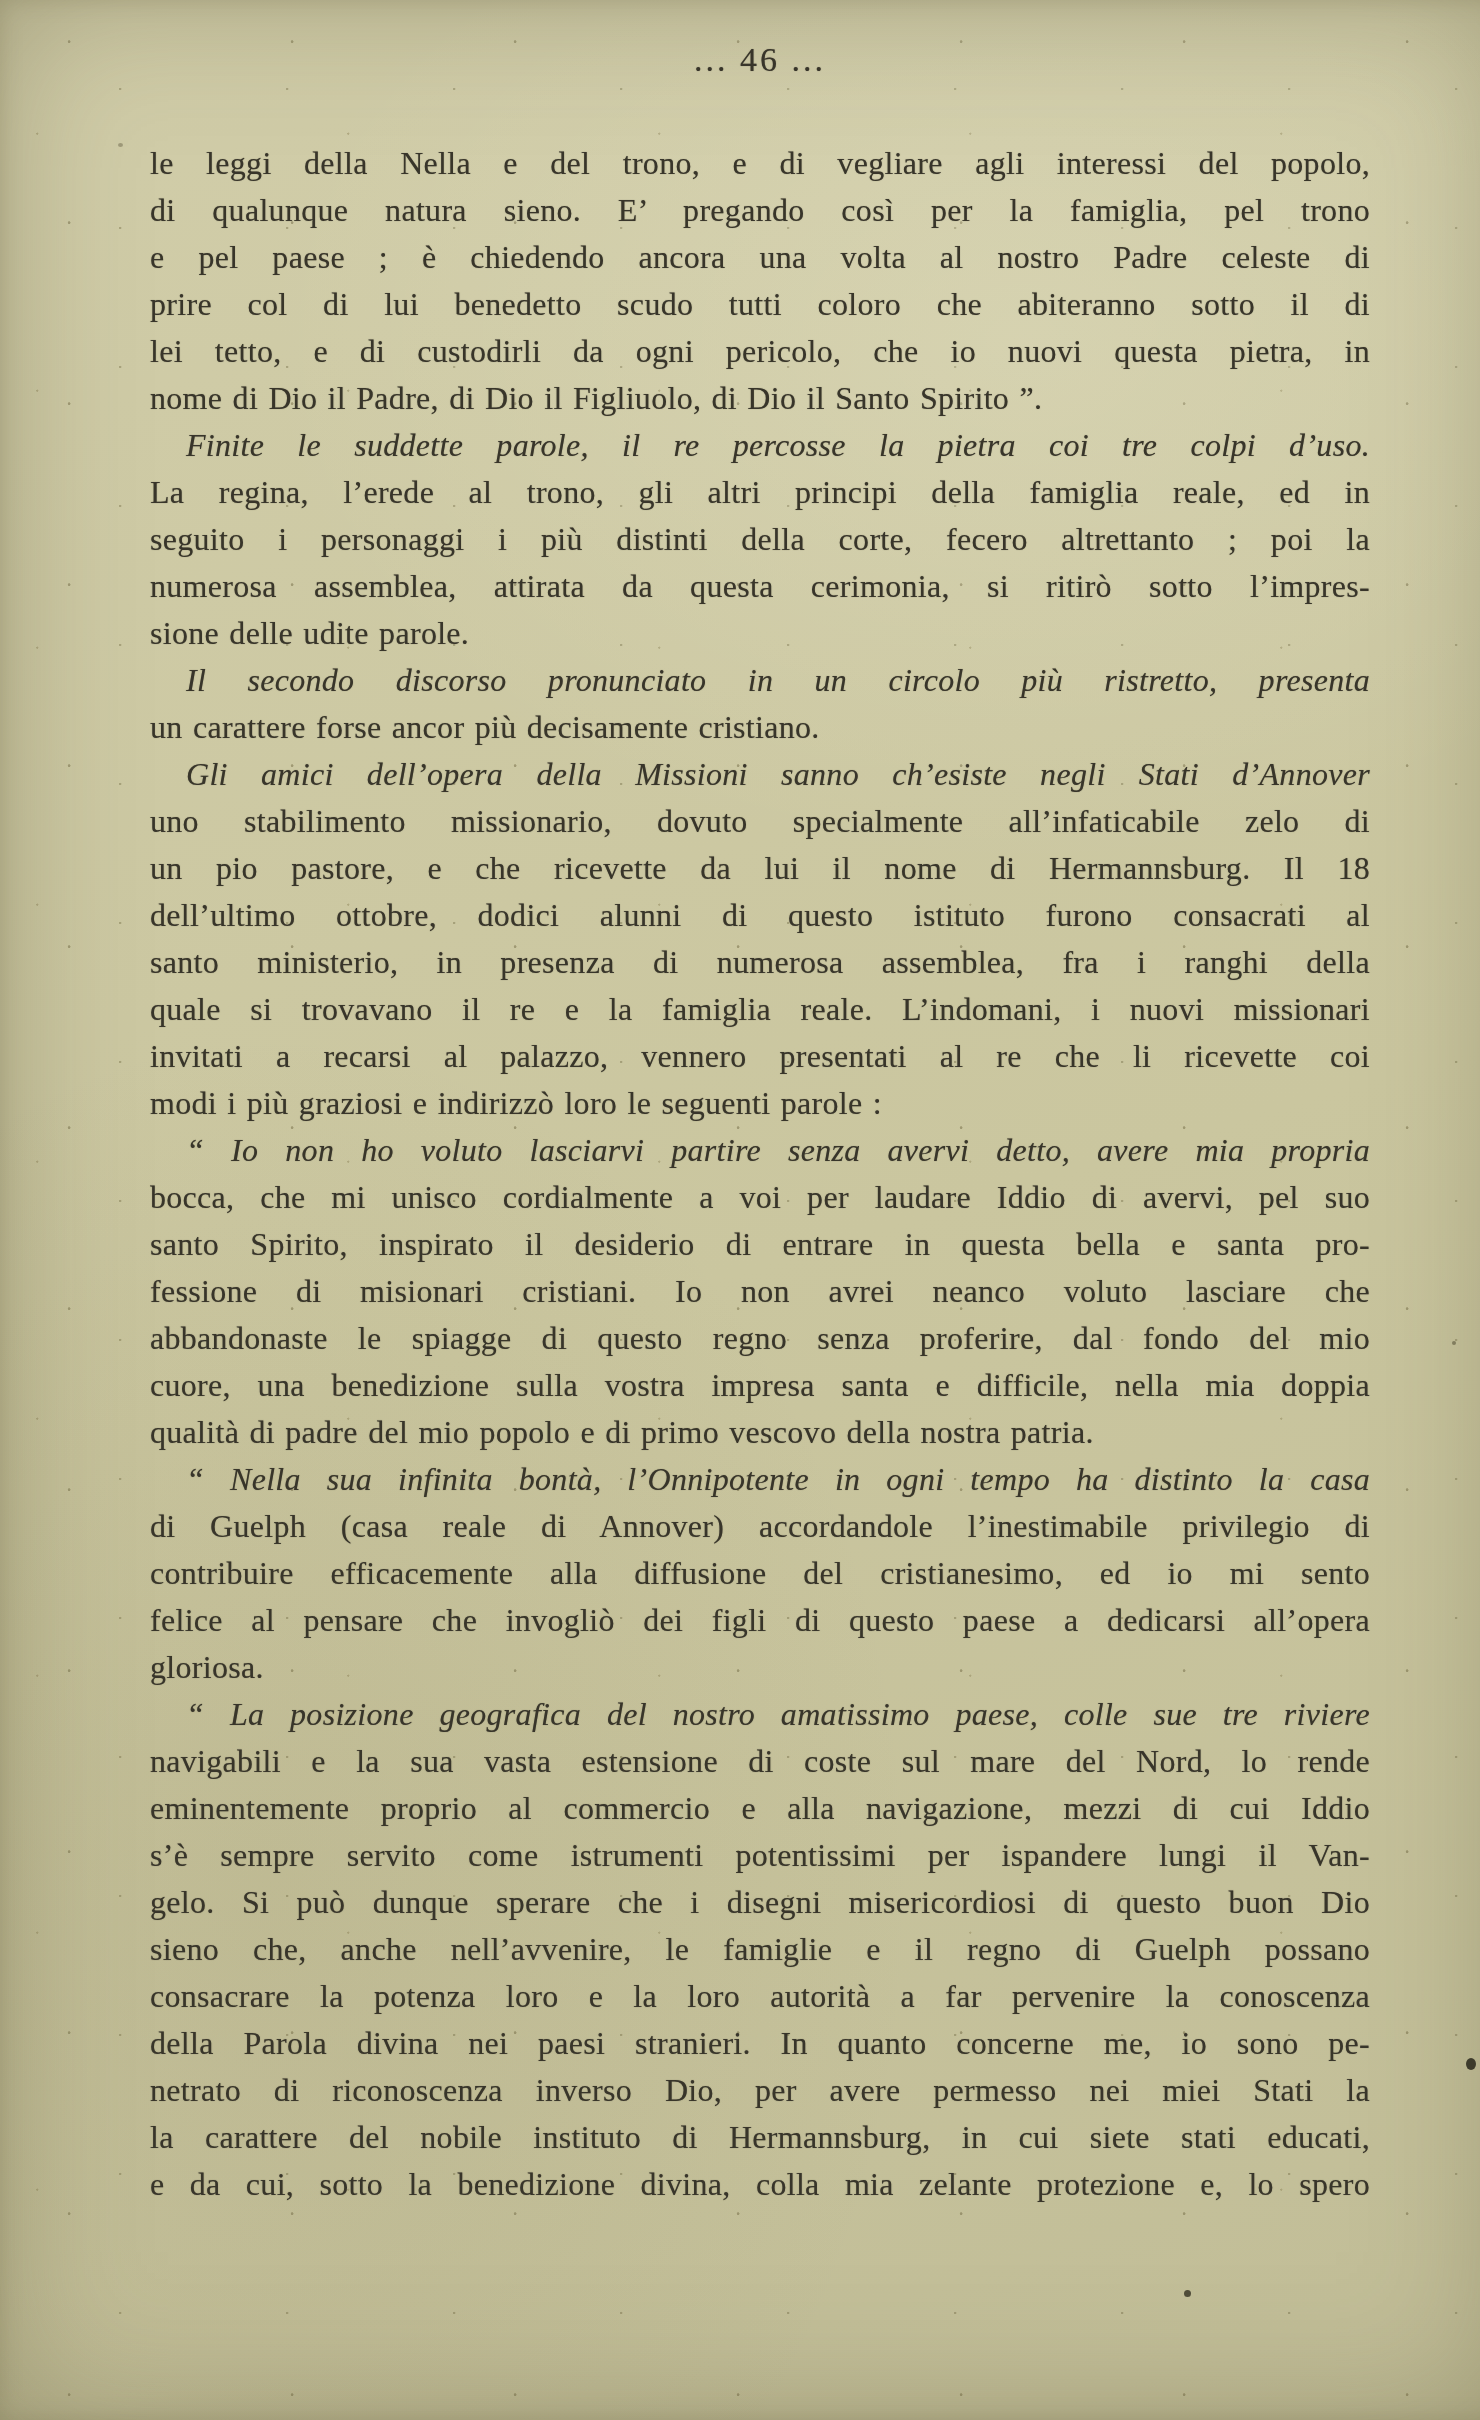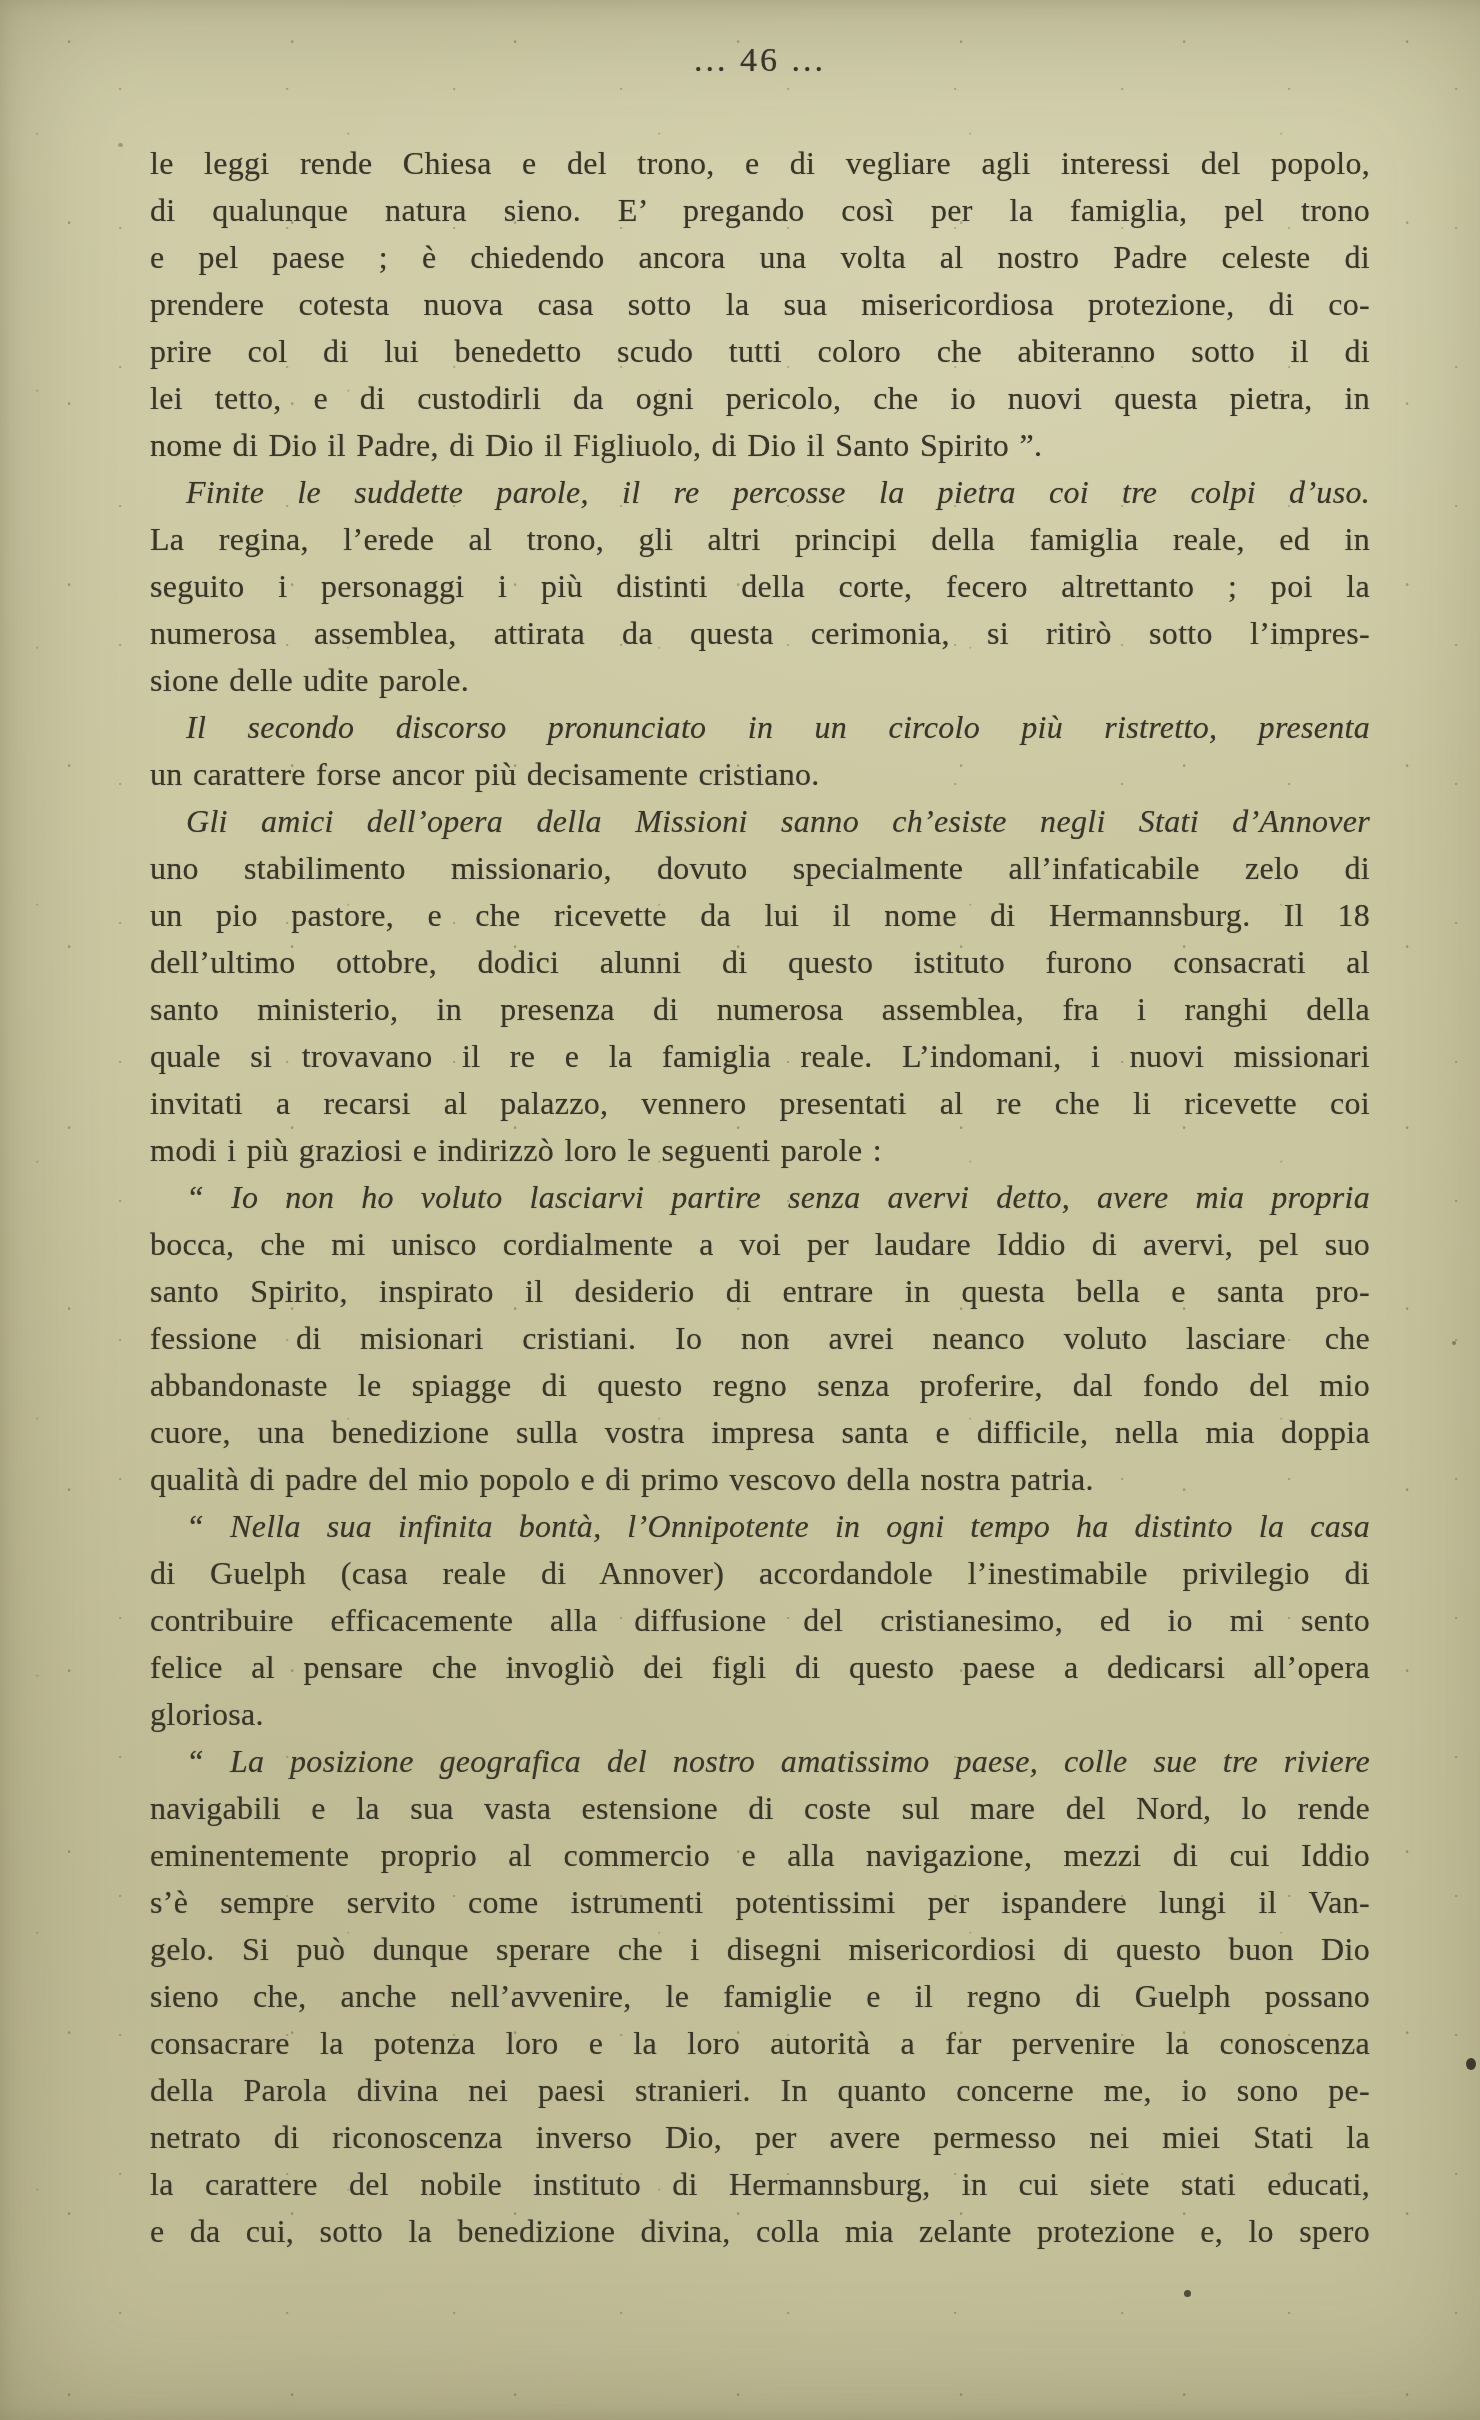--- a/index.html
+++ b/index.html
@@ -63,24 +63,23 @@
   .speck.s2{width:10px;height:12px;left:1466px;top:2058px;background:rgba(40,38,26,.85);}
   .speck.s3{width:4px;height:4px;left:1452px;top:1341px;background:rgba(70,64,42,.5);}
   .speck.s4{width:5px;height:4px;left:118px;top:143px;background:rgba(80,74,48,.38);}
 </style>
 </head>
 <body>
 
 <div class="scan" style="background-color: rgb(204, 200, 163); color: rgb(56, 53, 42);">
   <div class="page-header">... 46 ...</div>
   <div class="text-block">
-      <div class="line">le leggi rende Chiesa e del trono, e di vegliare agli interessi del popolo,</div>
+      <div class="line">le leggi della Nella e del trono, e di vegliare agli interessi del popolo,</div>
       <div class="line">di qualunque natura sieno. E’ pregando così per la famiglia, pel trono</div>
       <div class="line">e pel paese ; è chiedendo ancora una volta al nostro Padre celeste di</div>
-      <div class="line">prendere cotesta nuova casa sotto la sua misericordiosa protezione, di co-</div>
       <div class="line">prire col di lui benedetto scudo tutti coloro che abiteranno sotto il di</div>
       <div class="line">lei tetto, e di custodirli da ogni pericolo, che io nuovi questa pietra, in</div>
       <div class="line noj">nome di Dio il Padre, di Dio il Figliuolo, di Dio il Santo Spirito ”.</div>
       <div class="line indent">Finite le suddette parole, il re percosse la pietra coi tre colpi d’uso.</div>
       <div class="line">La regina, l’erede al trono, gli altri principi della famiglia reale, ed in</div>
       <div class="line">seguito i personaggi i più distinti della corte, fecero altrettanto ; poi la</div>
       <div class="line">numerosa assemblea, attirata da questa cerimonia, si ritirò sotto l’impres-</div>
       <div class="line noj">sione delle udite parole.</div>
       <div class="line indent">Il secondo discorso pronunciato in un circolo più ristretto, presenta</div>
       <div class="line noj">un carattere forse ancor più decisamente cristiano.</div>

